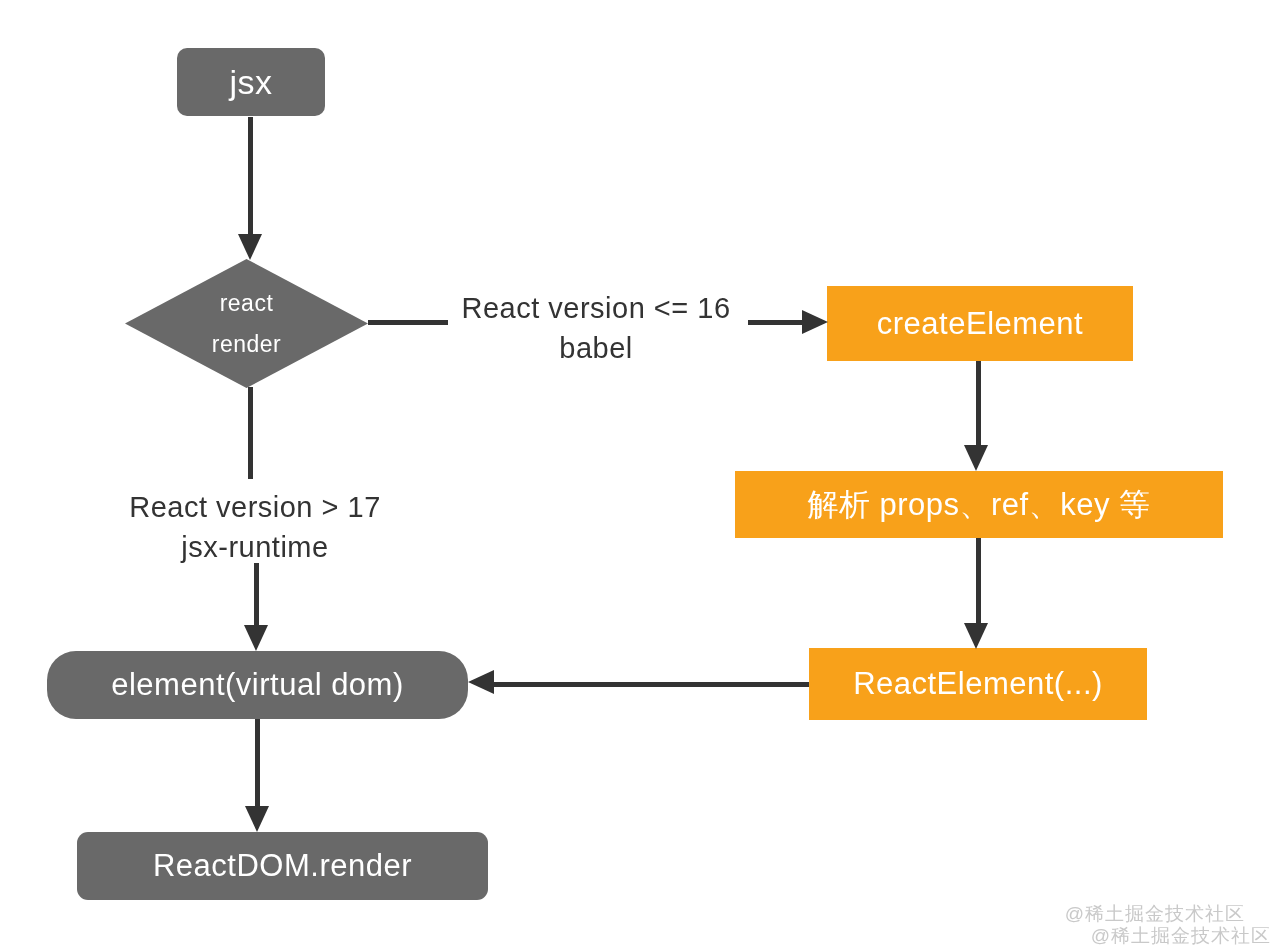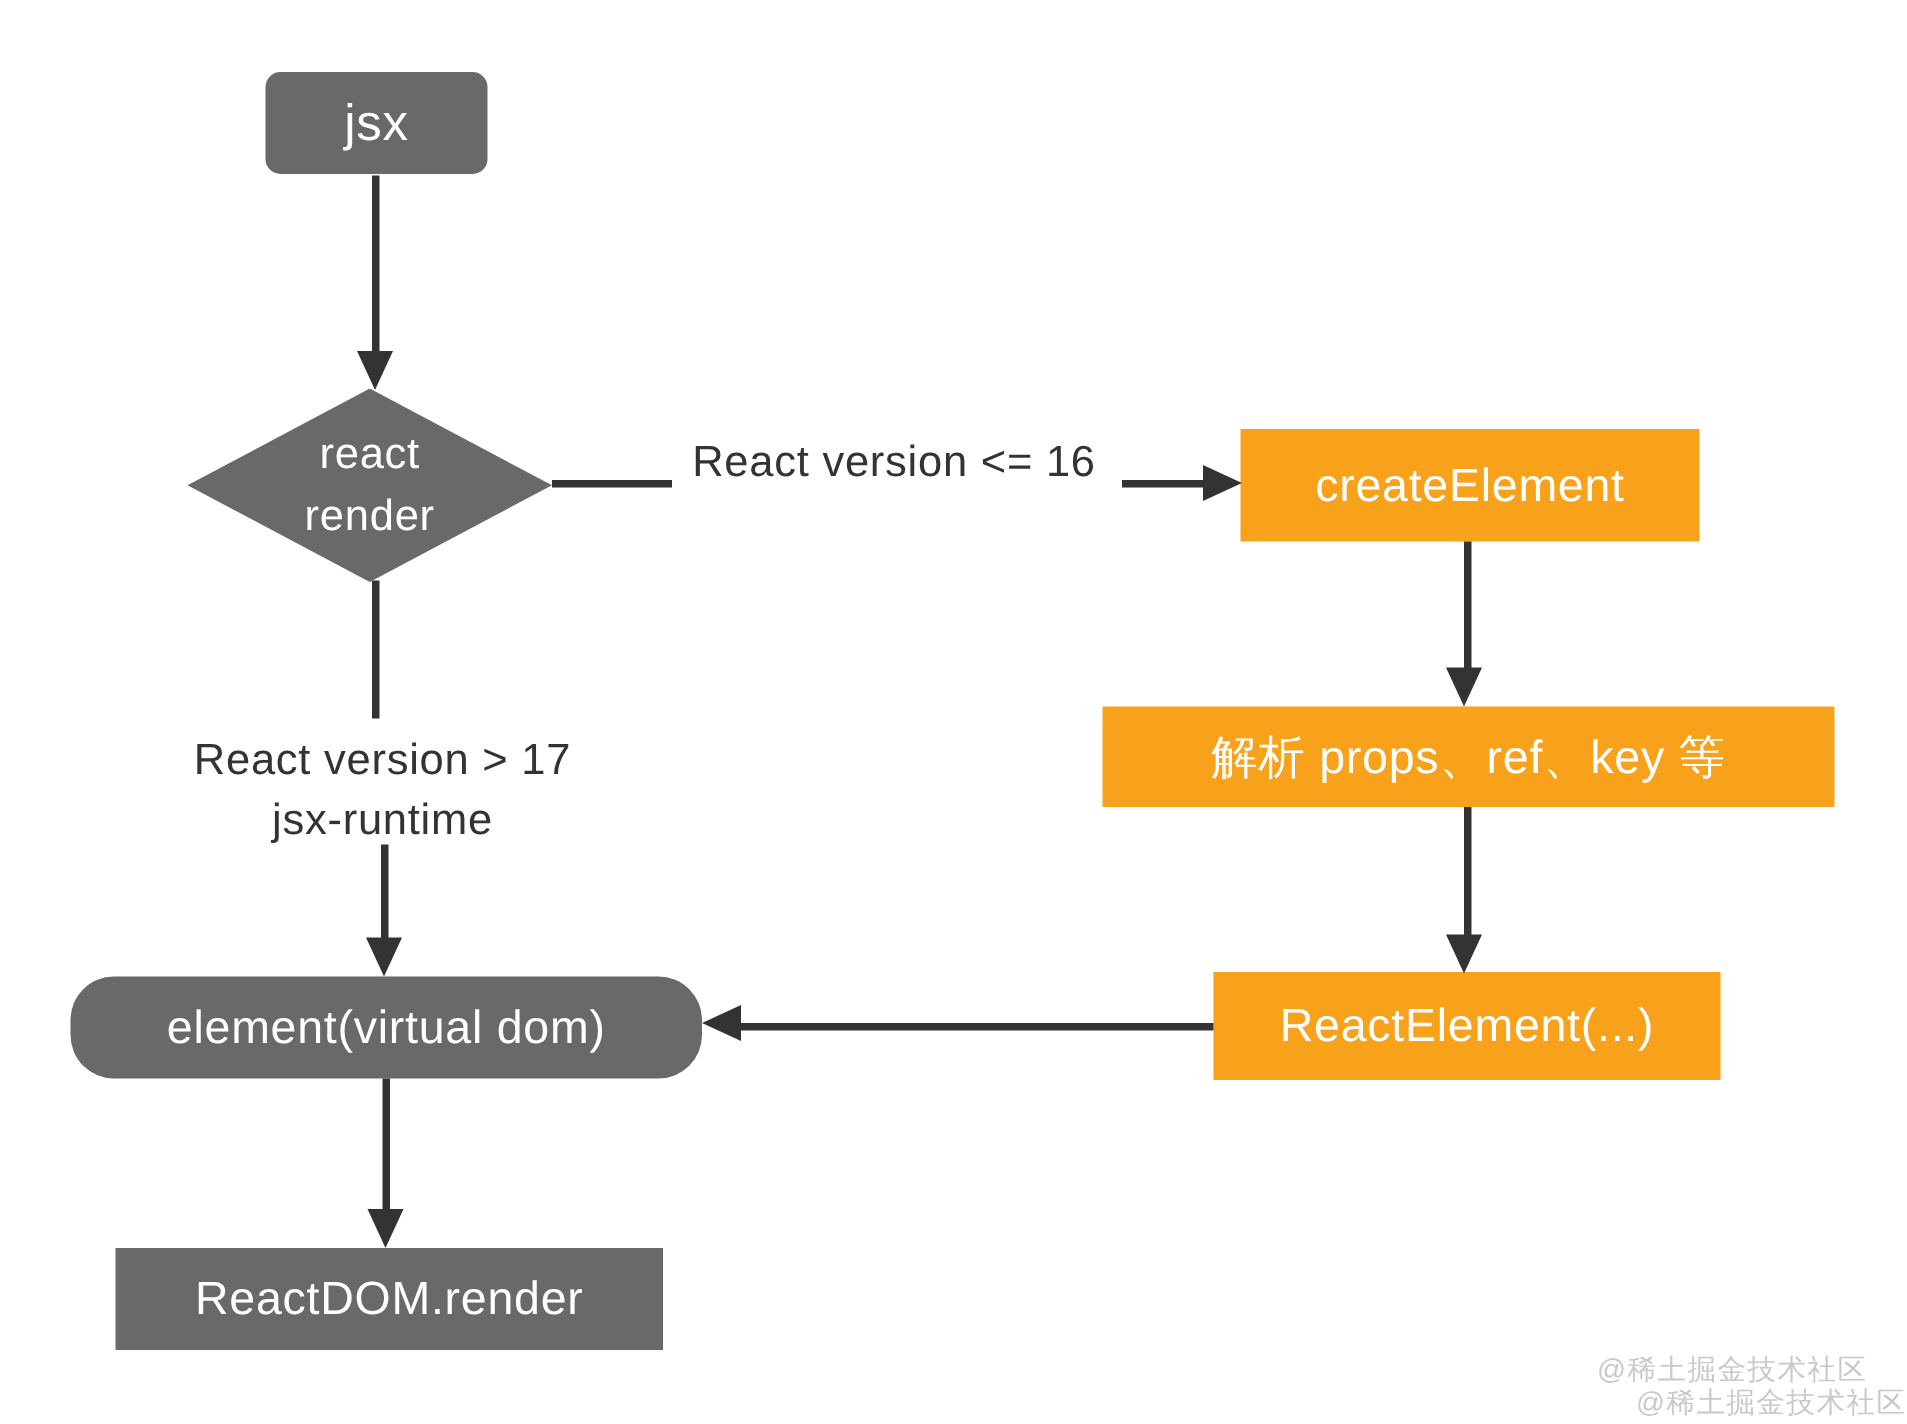--- a/index.html
+++ b/index.html
@@ -20,26 +20,26 @@
     box-sizing: border-box;
     letter-spacing: 0.5px;
     white-space: nowrap;
   }
   .gray   { background: var(--gray, #696969); }
   .orange { background: var(--orange, #F8A11A); }
 
   #node-jsx      { left: 177px; top: 48px;  width: 148px; height: 68px; border-radius: 10px; font-size: 34px; text-align: right; }
   #node-diamond  { left: 125px; top: 259px; width: 243px; height: 129px;
                    clip-path: polygon(50% 0, 100% 50%, 50% 100%, 0 50%);
-                   flex-direction: column; font-size: 29px; line-height: 41px; text-align: left; }
+                   flex-direction: column; font-size: 23px; line-height: 41px; text-align: left; }
   #node-create   { left: 827px; top: 286px; width: 306px; height: 75px; font-size: 31px; }
   #node-parse    { left: 735px; top: 471px; width: 488px; height: 67px; font-size: 31px; }
   #node-relement { left: 809px; top: 648px; width: 338px; height: 72px; font-size: 31px; }
   #node-element  { left: 47px;  top: 651px; width: 421px; height: 68px; font-size: 31px; border-radius: 29px; }
-  #node-render   { left: 77px;  top: 832px; width: 365px; height: 68px; font-size: 31px; }
+  #node-render   { left: 77px;  top: 832px; width: 411px; height: 68px; font-size: 31px; border-radius: 11px; }
 
   .edge-label {
     position: absolute;
     text-align: center;
     color: var(--label, #333333);
     font-size: 29px;
     line-height: 40px;
     letter-spacing: 0.5px;
     white-space: nowrap;
   }
@@ -113,20 +113,21 @@
   <div class="node gray" id="node-element">
     <span>element(virtual dom)</span>
   </div>
 
   <div class="node gray" id="node-render">
     <span>ReactDOM.render</span>
   </div>
 
   <div class="edge-label" id="label-le16">
     <div>React version &lt;= 16</div>
+    <div>babel</div>
   </div>
 
   <div class="edge-label" id="label-gt17">
     <div>React version &gt; 17</div>
     <div>jsx-runtime</div>
   </div>
 
   <div class="line v" id="e1"></div>
   <div class="arrow down" id="a1"></div>
 

